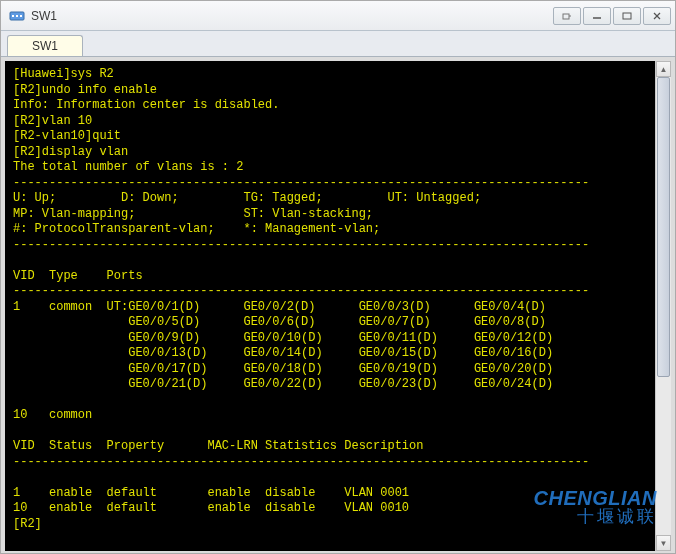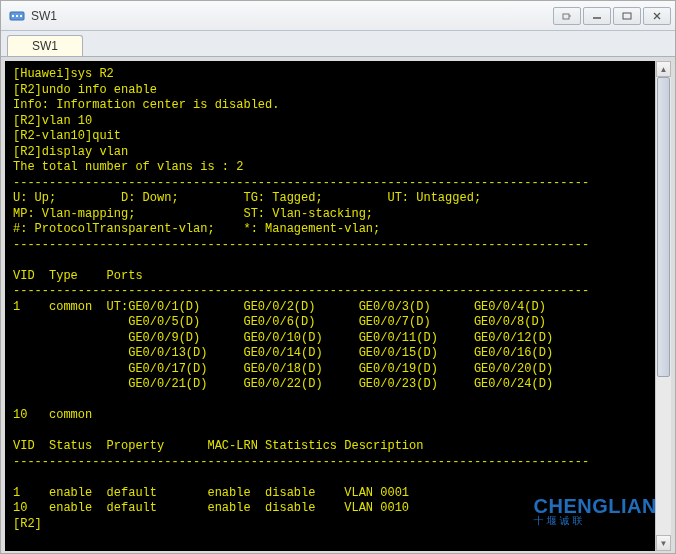--- a/index.html
+++ b/index.html
@@ -123,30 +123,32 @@
   }
   .watermark {
     position: absolute;
     right: 18px;
     bottom: 28px;
     pointer-events: none;
     opacity: 0.9;
   }
   .wm-en {
     font-family: Arial, sans-serif;
+    font-style: italic;
     font-weight: bold;
     font-size: 20px;
     color: #2479d0;
     letter-spacing: 0.5px;
     line-height: 1;
   }
   .wm-zh {
-    font-family: Liberation Mono, monospace;
-    font-size: 10px;
+    font-family: Liberation Sans, sans-serif;
+    font-size: 17px;
     color: #2479d0;
+    text-align: right;
     letter-spacing: 3px;
     line-height: 1.1;
   }
 </style>
 </head>
 <body>
 
 <div class="titlebar">
   <div class="title-icon">
     <svg width="16" height="16" viewBox="0 0 16 16">

